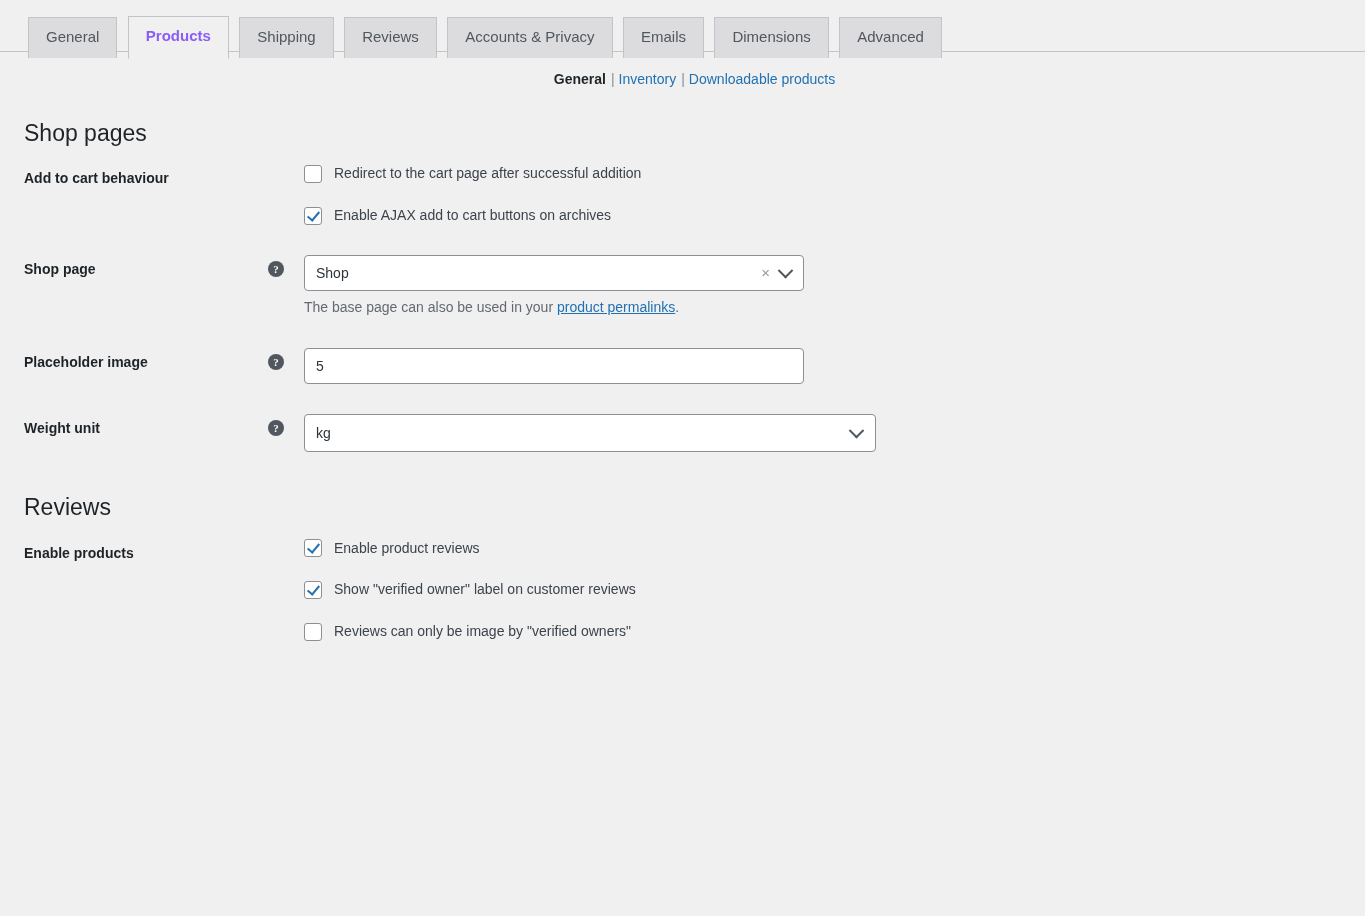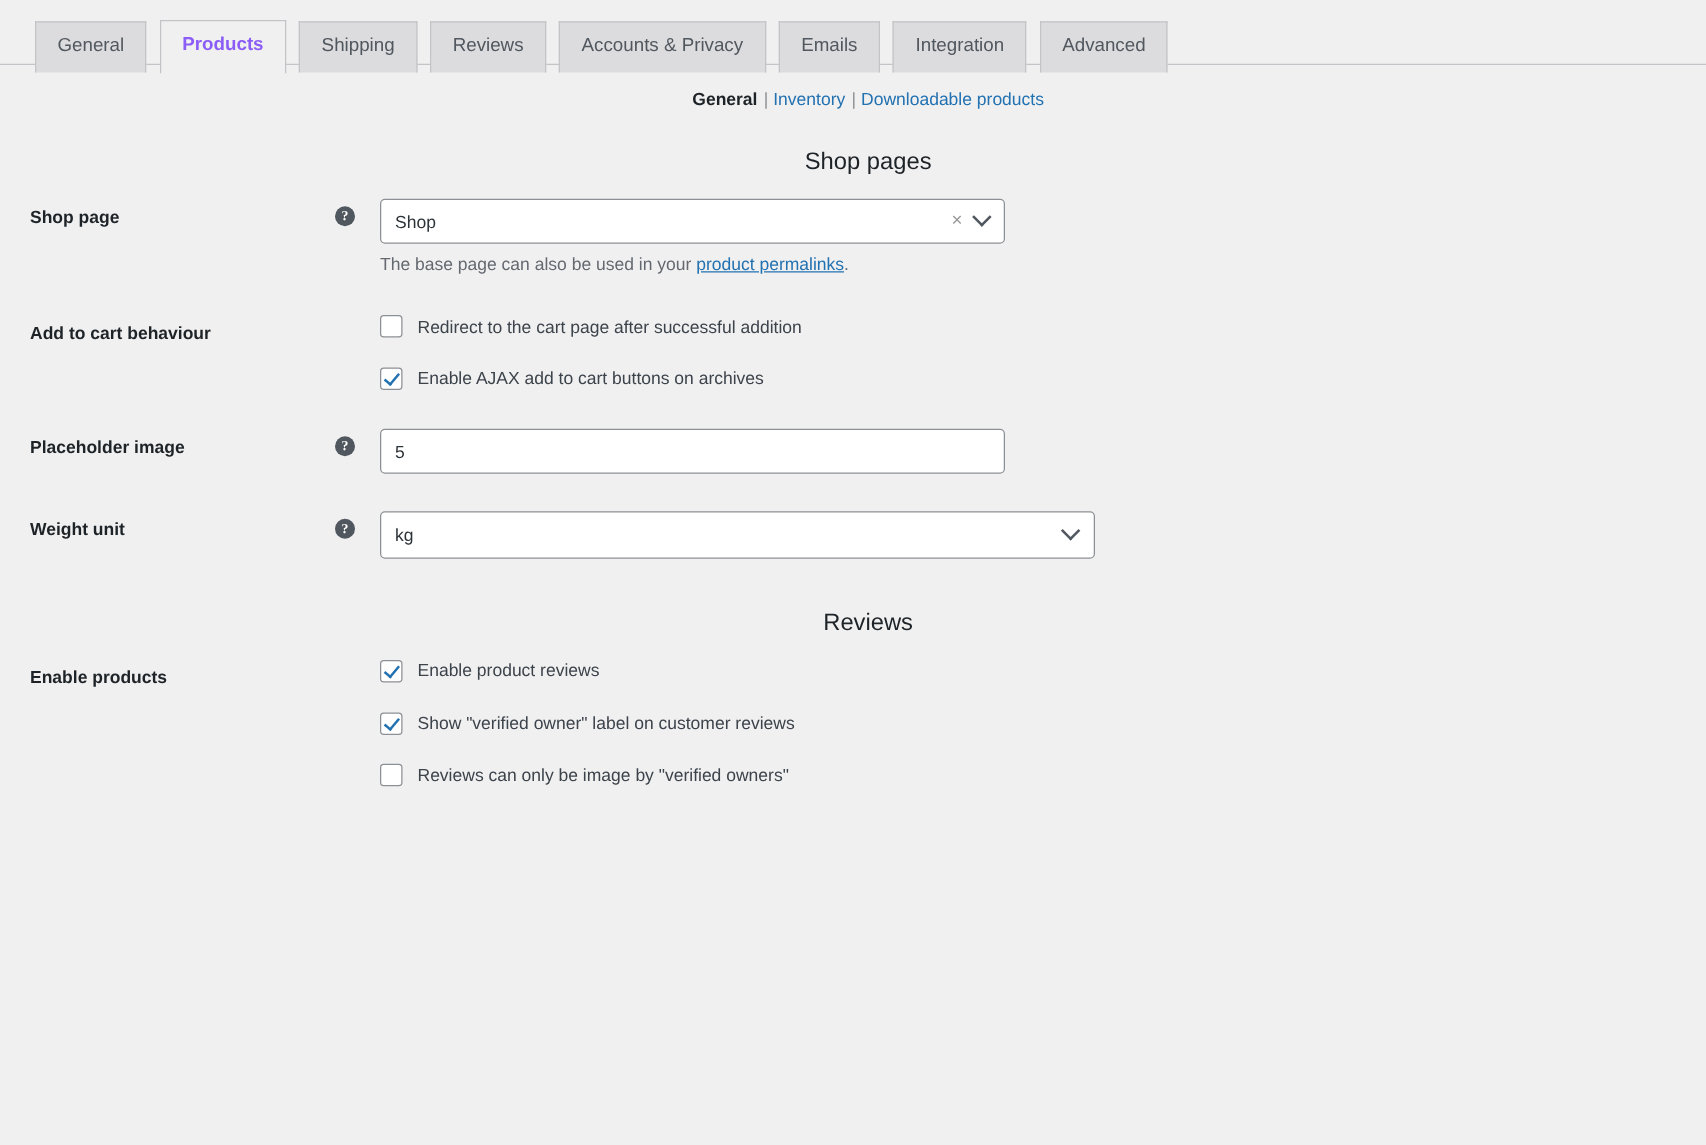--- a/index.html
+++ b/index.html
@@ -59,27 +59,26 @@
   }
   .subsubsub li { display: inline; margin: 0; }
   .subsubsub a { color: #2271b1; text-decoration: none; }
   .subsubsub a.current { color: #1d2327; font-weight: 600; }
   .subsubsub .sep { color: #8c8f94; padding: 0 4px 0 5px; }
 
   
   .wrap { padding: 0 0 0 24px; }
 
   h2.section-title {
-    font-size: 19px;
+    font-size: 23px;
     font-weight: 400;
     color: #1d2327;
     margin: 24px 0 0 0;
     padding: 0;
     line-height: 1.4;
-    text-align: center;
   }
 
   table.form-table {
     border-collapse: collapse;
     margin-top: 0;
     width: 100%;
     clear: both;
   }
   table.form-table tr { }
   table.form-table th {
@@ -240,34 +239,54 @@
 </head>
 <body>
 
 <nav class="nav-tab-wrapper">
   <a class="nav-tab">General</a>
   <a class="nav-tab nav-tab-active">Products</a>
   <a class="nav-tab">Shipping</a>
   <a class="nav-tab">Reviews</a>
   <a class="nav-tab">Accounts &amp; Privacy</a>
   <a class="nav-tab">Emails</a>
-  <a class="nav-tab">Integration</a>
+  <a class="nav-tab">Dimensions</a>
   <a class="nav-tab">Advanced</a>
 </nav>
 
 <ul class="subsubsub">
   <li><a class="current">General</a></li><li><span class="sep">|</span></li><li><a>Inventory</a></li><li><span class="sep">|</span></li><li><a>Downloadable products</a></li>
 </ul>
 
 <div class="wrap">
 
   <h2 class="section-title">Shop pages</h2>
 
   <table class="form-table">
     <tbody>
+
+      <tr>
+        <th scope="row">
+          <div class="th-inner">
+            <span class="th-label">Add to cart behaviour</span>
+          </div>
+        </th>
+        <td>
+          <fieldset class="cb-set">
+            <label class="cb-row">
+              <span class="cb"></span>
+              <span>Redirect to the cart page after successful addition</span>
+            </label>
+            <label class="cb-row">
+              <span class="cb checked"></span>
+              <span>Enable AJAX add to cart buttons on archives</span>
+            </label>
+          </fieldset>
+        </td>
+      </tr>
 
       <tr>
         <th scope="row">
           <div class="th-inner">
             <span class="th-label">Shop page</span>
             <span class="woocommerce-help-tip">?</span>
           </div>
         </th>
         <td>
           <div class="select2-container">
@@ -277,40 +296,20 @@
               <span class="chev"></span>
             </span>
           </div>
           <p class="description"><span>The base page can also be used in your </span><a>product permalinks</a><span>.</span></p>
         </td>
       </tr>
 
       <tr>
         <th scope="row">
           <div class="th-inner">
-            <span class="th-label">Add to cart behaviour</span>
-          </div>
-        </th>
-        <td>
-          <fieldset class="cb-set">
-            <label class="cb-row">
-              <span class="cb"></span>
-              <span>Redirect to the cart page after successful addition</span>
-            </label>
-            <label class="cb-row">
-              <span class="cb checked"></span>
-              <span>Enable AJAX add to cart buttons on archives</span>
-            </label>
-          </fieldset>
-        </td>
-      </tr>
-
-      <tr>
-        <th scope="row">
-          <div class="th-inner">
             <span class="th-label">Placeholder image</span>
             <span class="woocommerce-help-tip">?</span>
           </div>
         </th>
         <td>
           <input class="regular-text" type="text" value="5" style="">
         </td>
       </tr>
     </tbody>
   </table>

